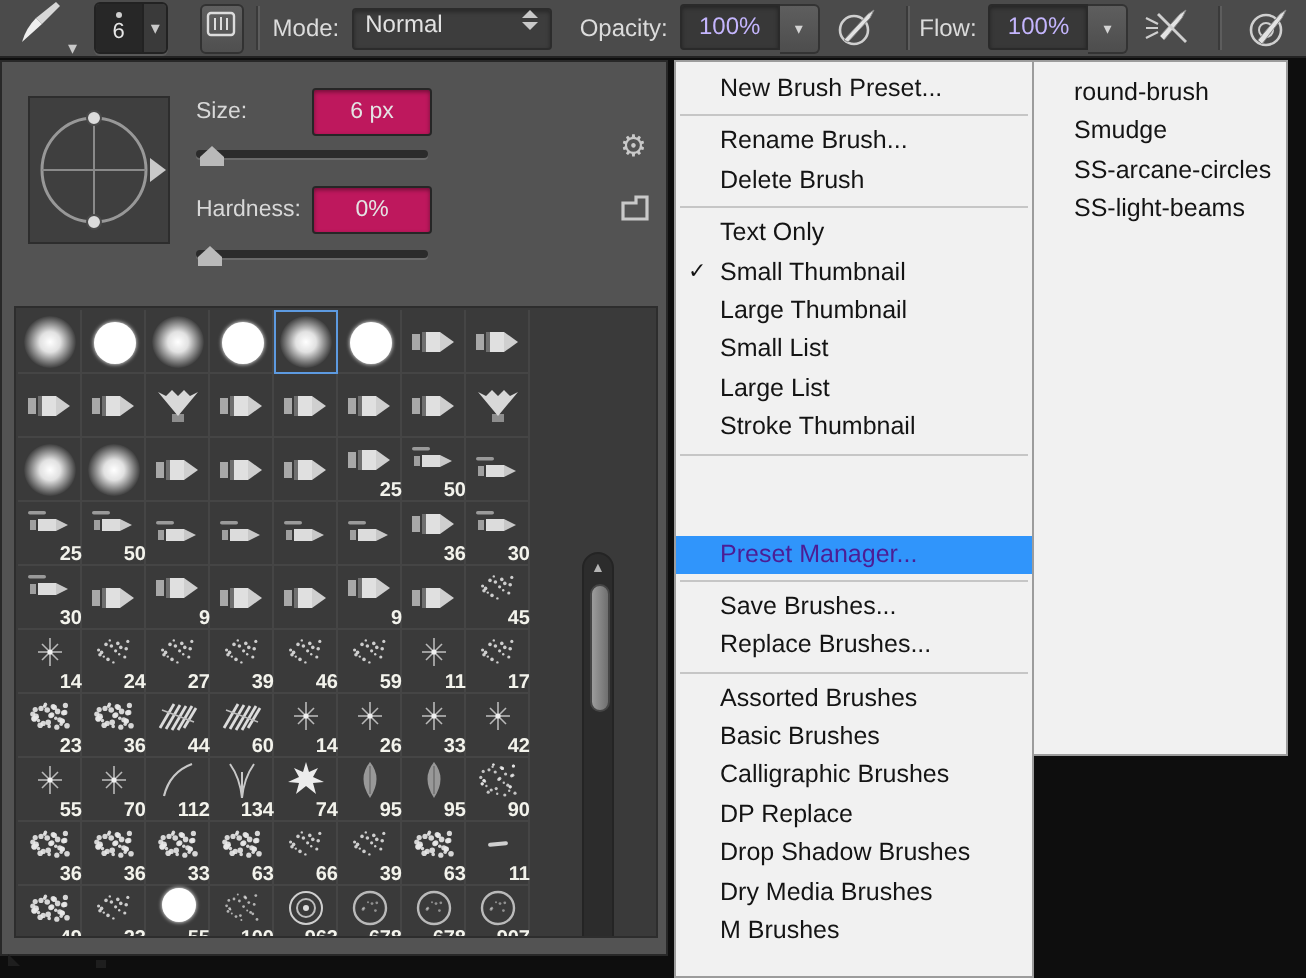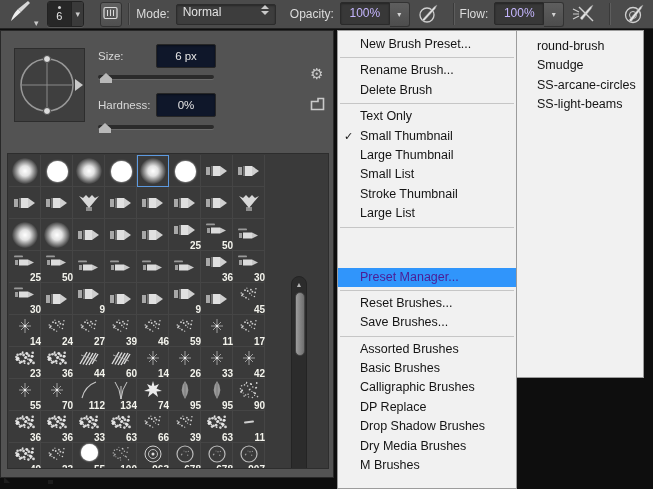--- a/index.html
+++ b/index.html
@@ -36,21 +36,21 @@
   .arrowbtn{width:19px;height:23px;background:linear-gradient(#5e5e5e,#4d4d4d);border:1px solid #333;
             border-left:none;border-radius:0 3px 3px 0;display:flex;align-items:center;justify-content:center;
             color:#d4d4d4;font-size:8px;}
   .tb-icon{margin:0 7px;display:flex;align-items:center;}
 
   
   .popup{position:absolute;left:0;top:30px;width:334px;height:448px;background:#535353;
          border:1px solid #282828;box-sizing:border-box;}
   .preview-box{position:absolute;left:13px;top:17px;}
   .lbl{position:absolute;color:#d8d8d8;font-size:11.5px;}
-  .inbox{position:absolute;width:58px;height:22px;background:#0f172a;border:1px solid #262626;border-radius:2px;
+  .inbox{position:absolute;width:58px;height:22px;background:#be185d;border:1px solid #262626;border-radius:2px;
          color:#e4e4e4;font-size:11.5px;display:flex;align-items:center;justify-content:center;
          box-shadow:inset 0 1px 2px rgba(0,0,0,0.4);}
   .slider{position:absolute;width:116px;height:12px;}
   .slider .track{position:absolute;left:0;right:0;top:3px;height:4px;background:#2b2b2b;border-radius:2px;
                  box-shadow:0 1px 0 #6a6a6a;}
   .slider .thumb{position:absolute;top:1px;width:12px;height:10px;background:#b9b9b9;
                  clip-path:polygon(50% 0,100% 55%,100% 100%,0 100%,0 55%);}
   .gear{position:absolute;left:309px;top:35px;color:#c9c9c9;font-size:15px;line-height:15px;}
   .newbrush{position:absolute;left:309px;top:66px;}
 
@@ -1274,27 +1274,27 @@
   <div class="menu menu1" id="menu-col1">
       <div class="menu-item">New Brush Preset...</div>
       <div class="menu-sep"></div>
       <div class="menu-item">Rename Brush...</div>
       <div class="menu-item">Delete Brush</div>
       <div class="menu-sep"></div>
       <div class="menu-item">Text Only</div>
       <div class="menu-item"><span class="chk">✓</span>Small Thumbnail</div>
       <div class="menu-item">Large Thumbnail</div>
       <div class="menu-item">Small List</div>
+      <div class="menu-item">Large List</div>
       <div class="menu-item">Stroke Thumbnail</div>
-      <div class="menu-item">Large List</div>
       <div class="menu-sep"></div>
       <div class="menu-item hl">Preset Manager...</div>
       <div class="menu-sep"></div>
-      <div class="menu-item">Reset Brushes...</div>
       <div class="menu-item">Save Brushes...</div>
+      <div class="menu-item">Replace Brushes...</div>
       <div class="menu-sep"></div>
       <div class="menu-item">Assorted Brushes</div>
       <div class="menu-item">Basic Brushes</div>
       <div class="menu-item">Calligraphic Brushes</div>
       <div class="menu-item">DP Replace</div>
       <div class="menu-item">Drop Shadow Brushes</div>
       <div class="menu-item">Dry Media Brushes</div>
       <div class="menu-item">M Brushes</div>
     </div>
   <div class="menu menu2" id="menu-col2">

